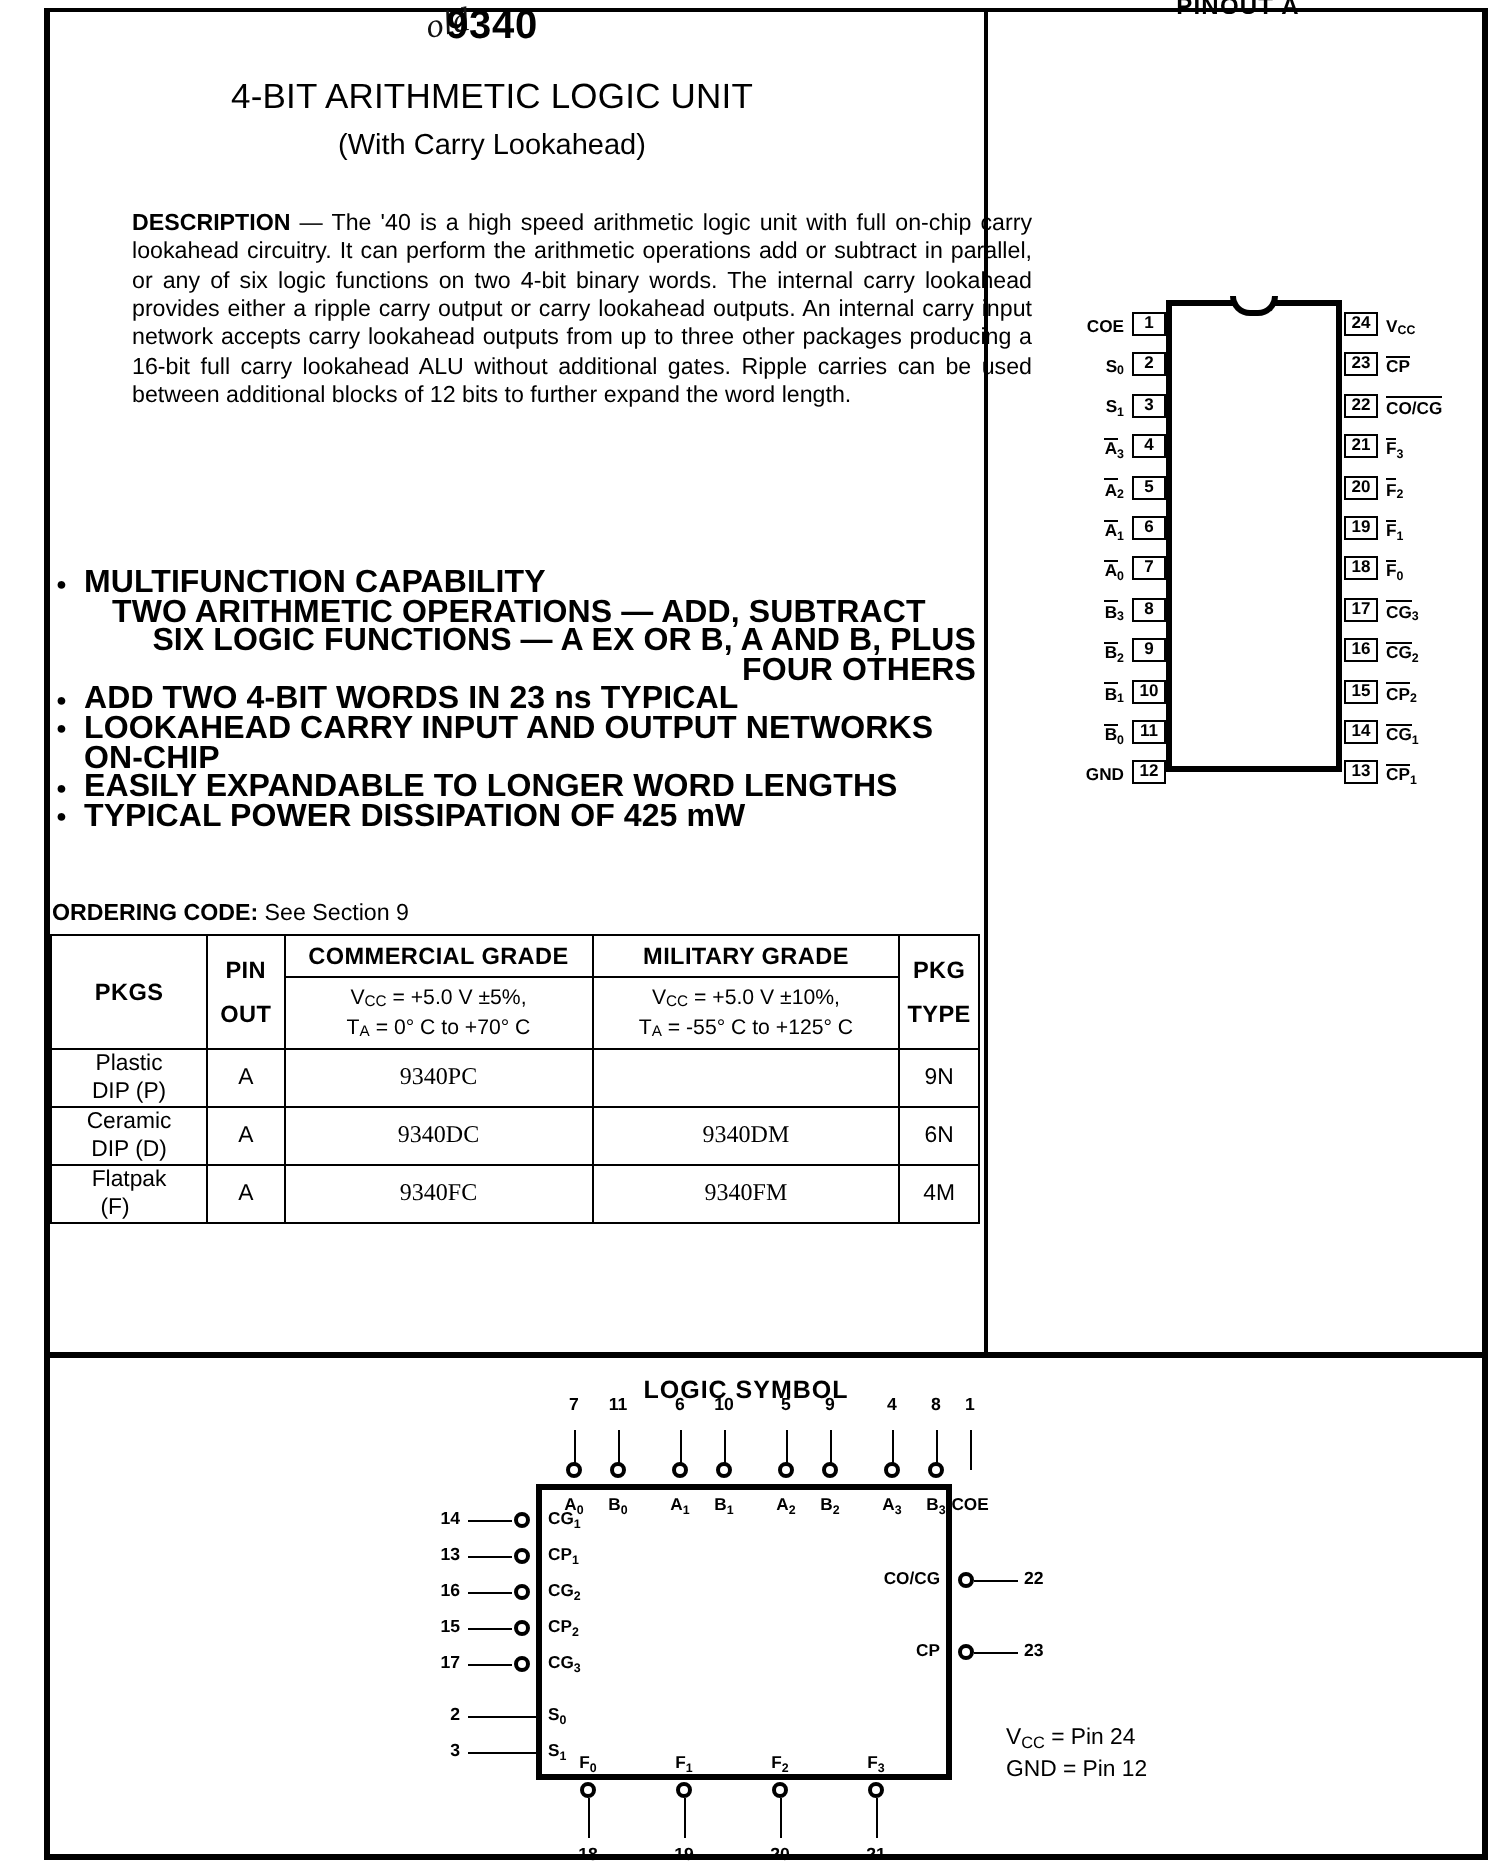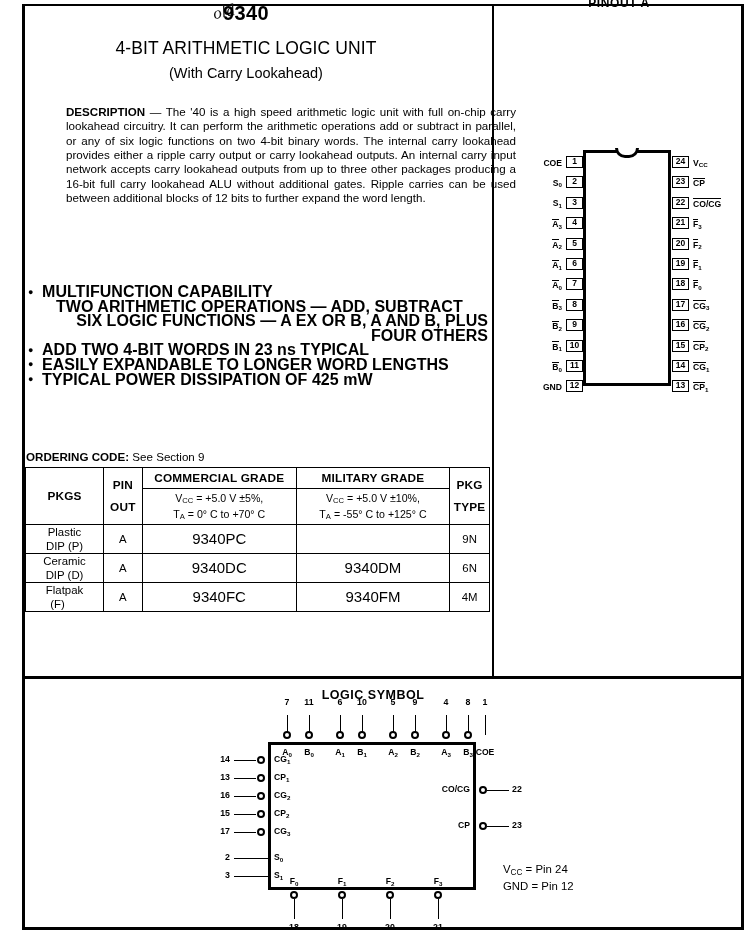--- a/index.html
+++ b/index.html
@@ -44,21 +44,21 @@
   
   .oc-label{position:absolute;left:26px;top:450px;font-size:11.6px;}
   .oc-label b{font-weight:bold;}
 
   table.order{position:absolute;left:25px;top:467px;width:465px;
     border-collapse:collapse;font-size:11px;}
   table.order td,table.order th{border:1px solid #000;padding:0;text-align:center;
     vertical-align:middle;font-weight:normal;}
   table.order .hd{font-weight:bold;font-size:11.8px;letter-spacing:.2px;}
   .cond{font-size:10.6px;line-height:15px;padding:5px 2px;}
-  .cellpad{padding:9px 7px;text-align:left;font-size:15px;line-height:13.5px;}
+  .cellpad{padding:9px 7px;text-align:left;font-size:12px;line-height:13.5px;font-family:Liberation Serif, serif;}
   .cellc{padding:9px 2px;text-align:center;font-size:11.4px;}
   sub{font-size:.72em;vertical-align:baseline;position:relative;top:.25em;}
   .pkgname{text-align:left;padding-left:6px;font-size:11.4px;line-height:14px;}
   .pkgname .l2{display:block;}
   .pkgname.ctr .l2{text-align:center;padding-right:14px;}
 
   
   .pinout-title{position:absolute;left:494px;top:-4px;width:250px;text-align:center;
     font-size:12px;font-weight:bold;letter-spacing:.6px;overflow:hidden;height:11px;}
   .dip{position:absolute;left:583px;top:150px;width:88px;height:236px;
@@ -105,20 +105,21 @@
 
   <div class="desc">
     <b>DESCRIPTION</b><span> — </span><span>The '40 is a high speed arithmetic logic unit with full on-chip carry lookahead circuitry. It can perform the arithmetic operations add or subtract in parallel, or any of six logic functions on two 4-bit binary words. The internal carry lookahead provides either a ripple carry output or carry lookahead outputs. An internal carry input network accepts carry lookahead outputs from up to three other packages producing a 16-bit full carry lookahead ALU without additional gates. Ripple carries can be used between additional blocks of 12 bits to further expand the word length.</span>
   </div>
 
   <div class="features" id="features">
       <div class="feat">MULTIFUNCTION CAPABILITY</div>
       <div class="feat subfeat" style="padding-left: 30px; --n: 0;">TWO ARITHMETIC OPERATIONS — ADD, SUBTRACT</div>
       <div class="feat subfeat" style="padding-left: 30px; text-align: right; --n: 0;">SIX LOGIC FUNCTIONS — A EX OR B, A AND B, PLUS FOUR OTHERS</div>
       <div class="feat">ADD TWO 4-BIT WORDS IN 23 ns TYPICAL</div>
+      <div class="feat">LOOKAHEAD CARRY INPUT AND OUTPUT NETWORKS ON-CHIP</div>
       <div class="feat">EASILY EXPANDABLE TO LONGER WORD LENGTHS</div>
       <div class="feat">TYPICAL POWER DISSIPATION OF 425 mW</div>
     </div>
 
   <div class="oc-label">
     <b>ORDERING CODE:</b>
     <span>See Section 9</span>
   </div>
 
   <table class="order">

